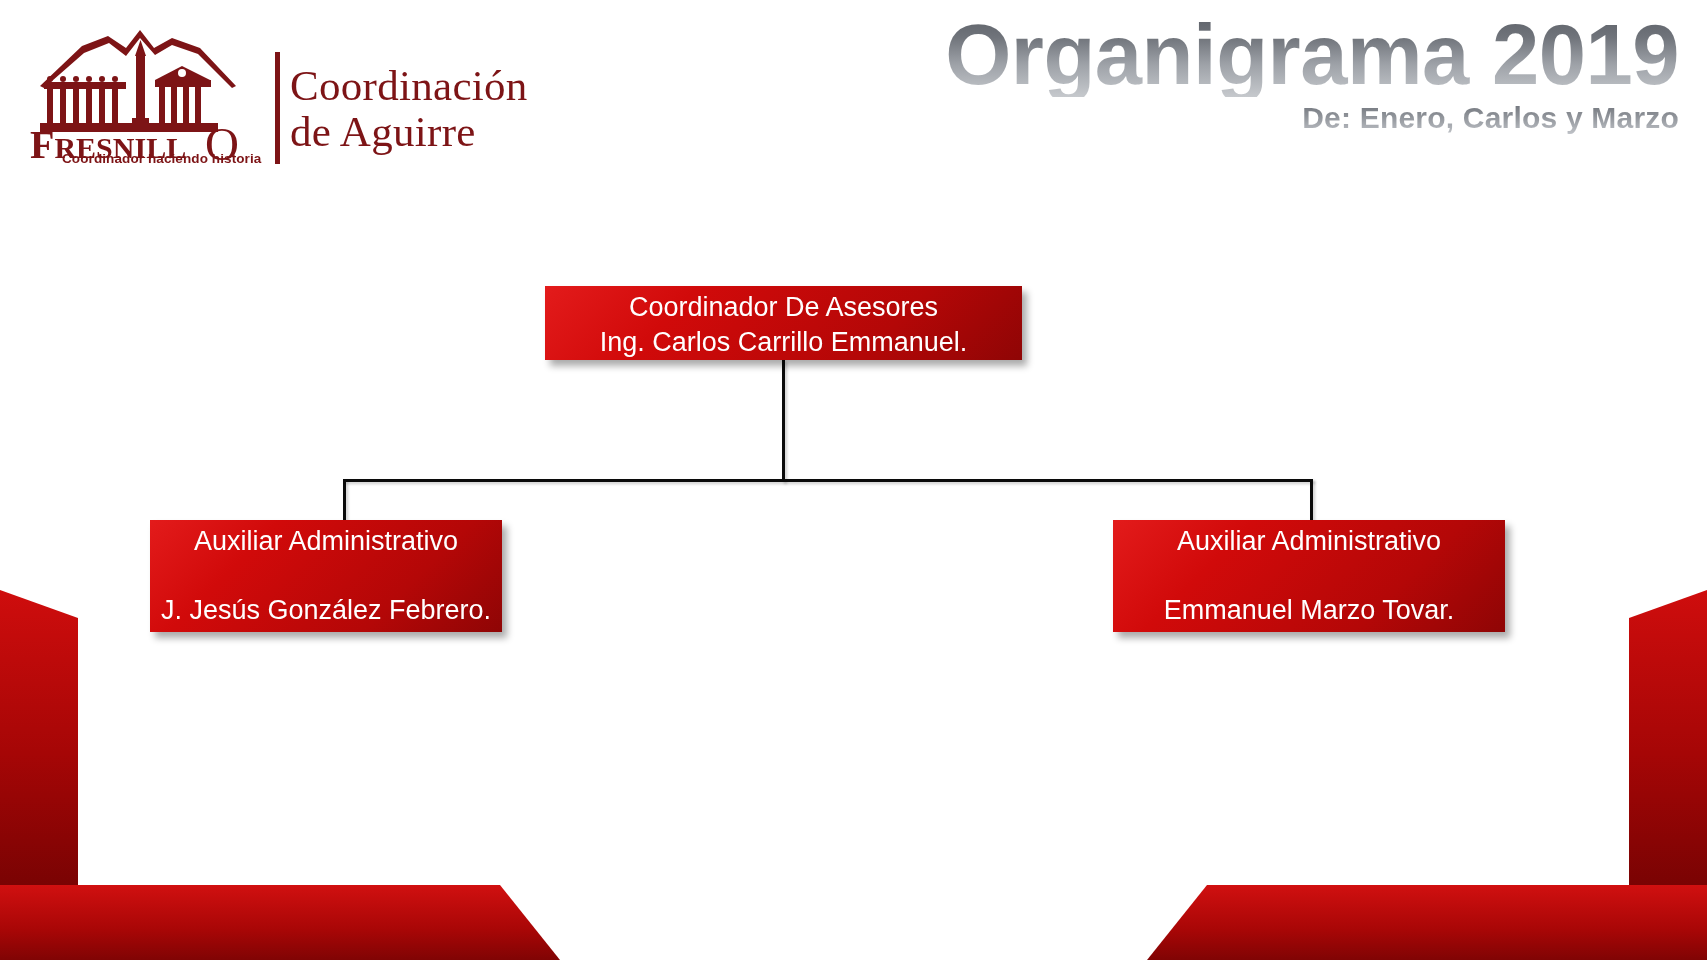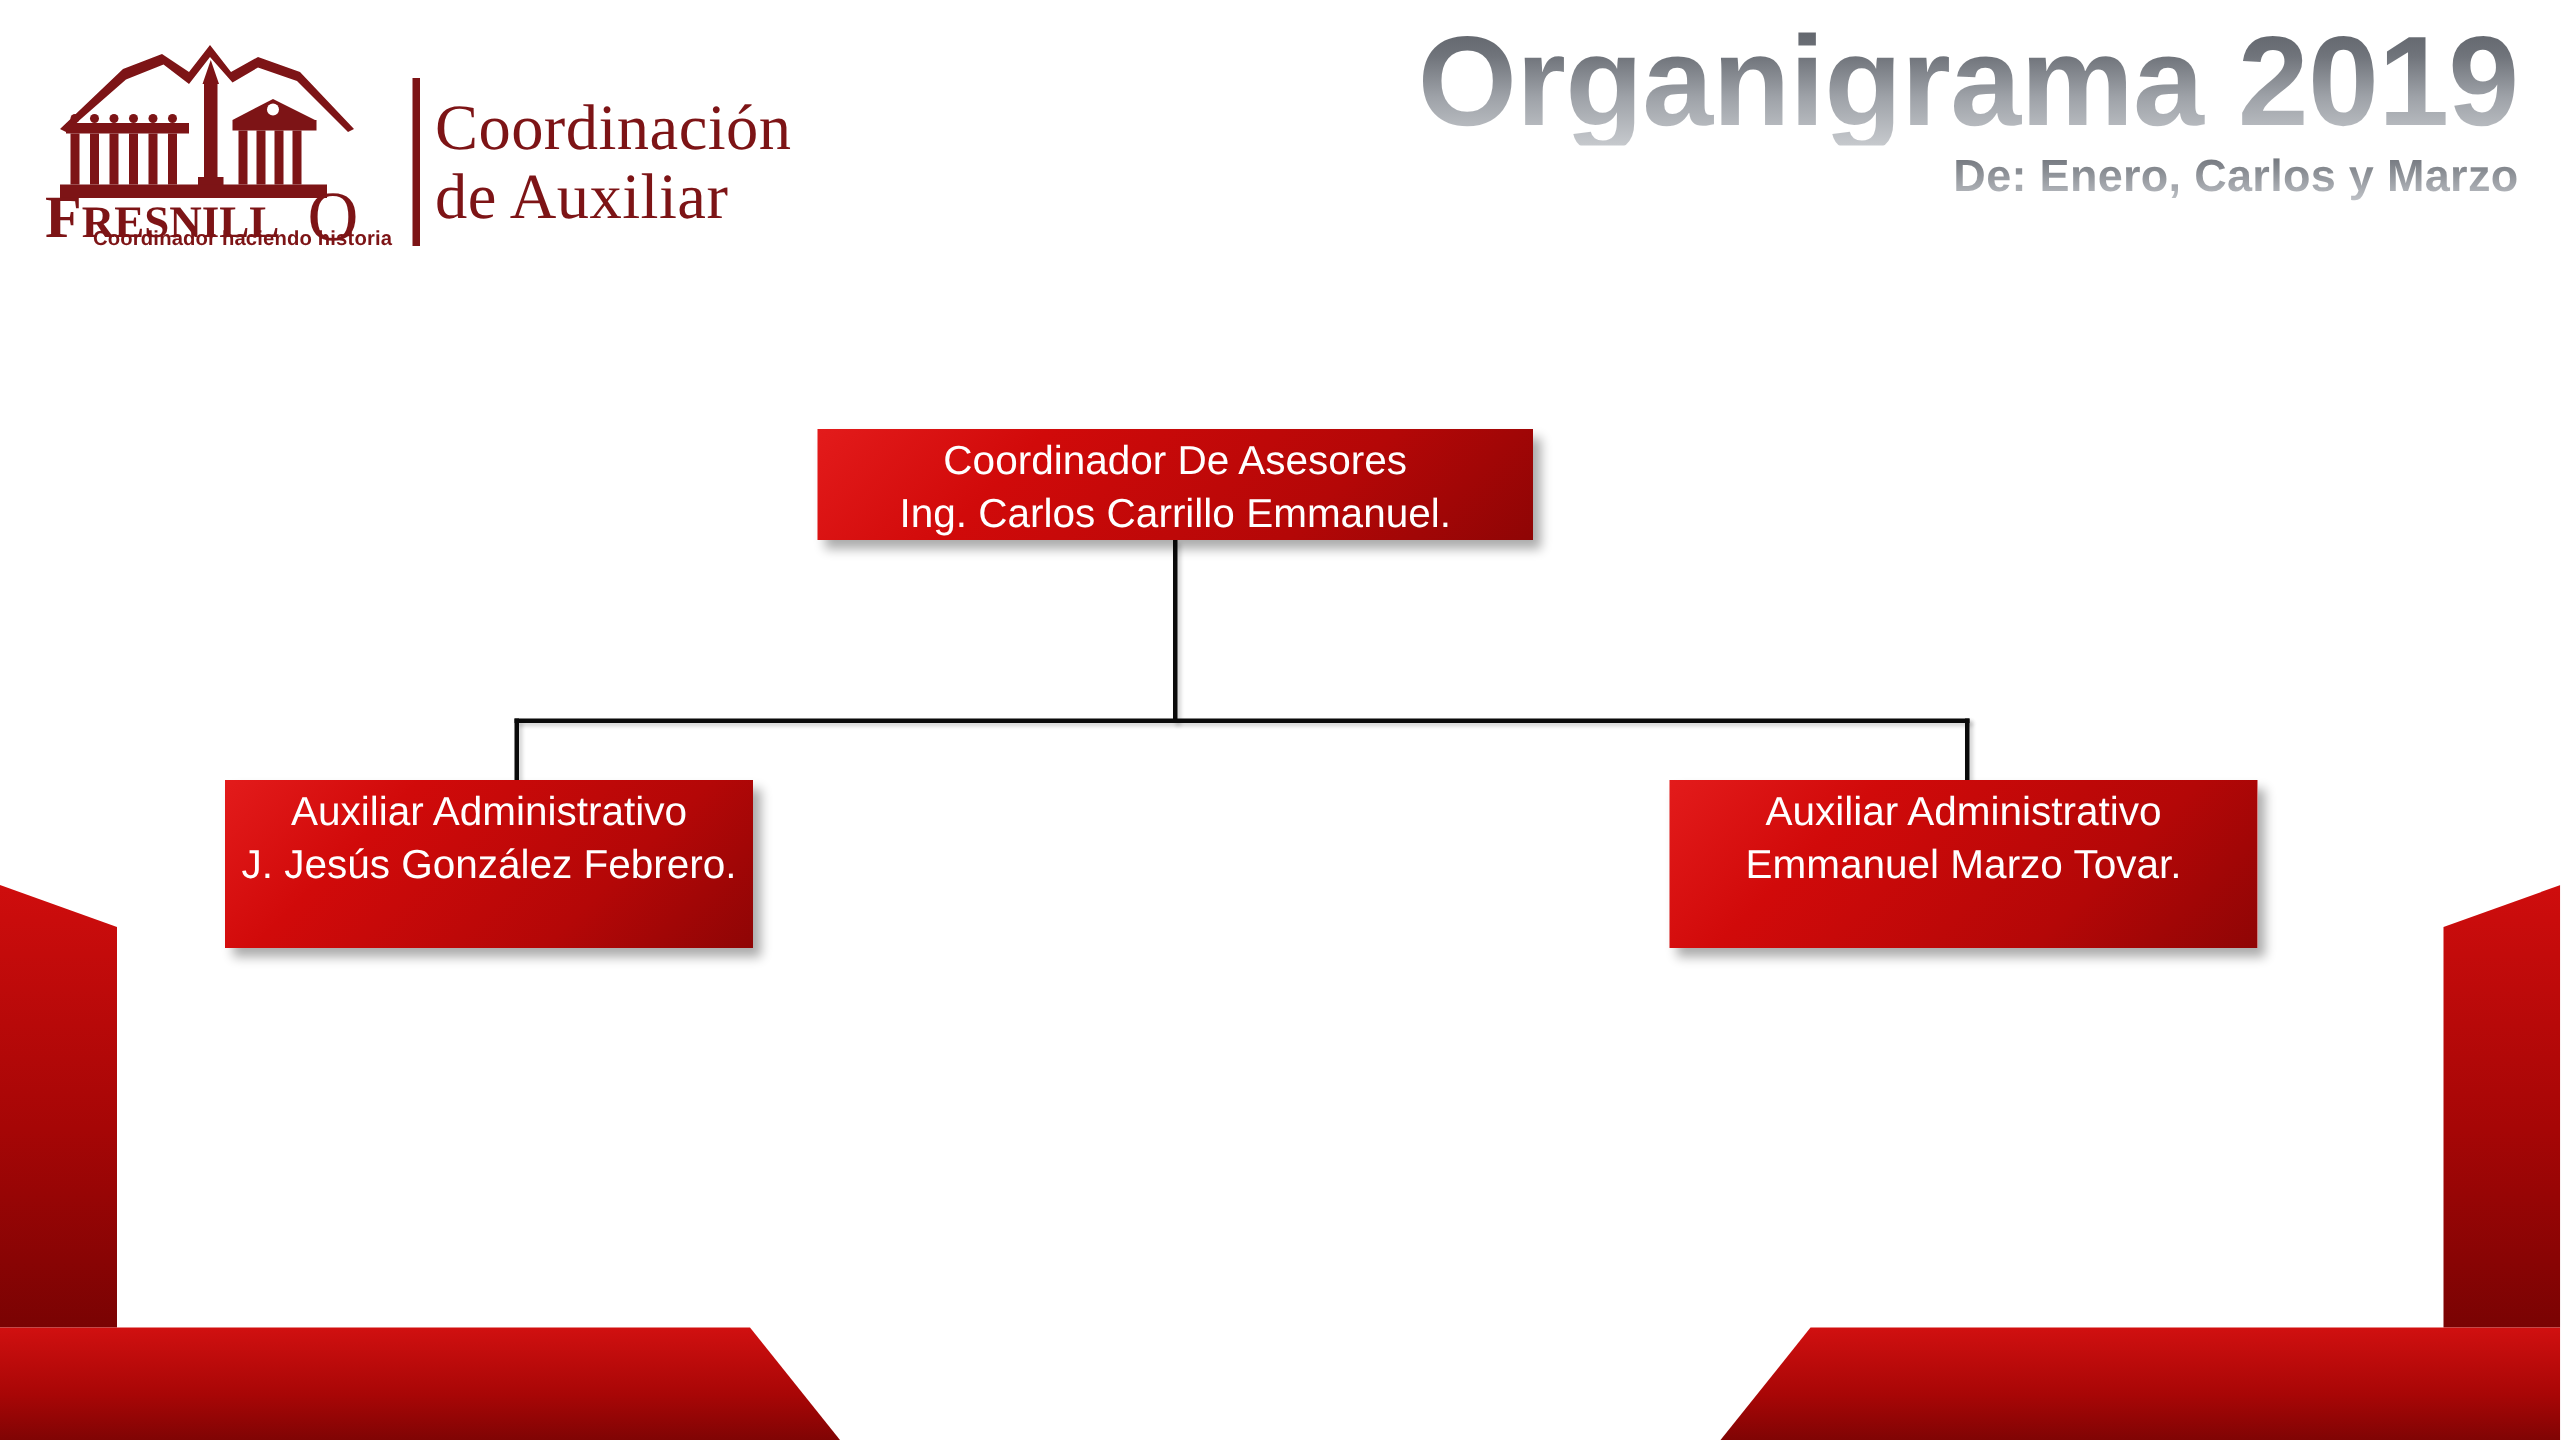--- a/index.html
+++ b/index.html
@@ -100,21 +100,21 @@
     height: 960px;
   }
   .node {
     position: absolute;
     background: linear-gradient(135deg, #e31b1b 0%, #d10a0a 28%, #b40707 70%, #8f0505 100%);
     box-shadow: 5px 6px 7px rgba(0,0,0,0.33);
     color: #ffffff;
     display: flex;
     flex-direction: column;
     align-items: center;
-    justify-content: flex-start;
+    justify-content: space-between;
     text-align: center;
     line-height: 1.30;
     font-size: 27px;
     box-sizing: border-box;
     padding: 4px 10px;
   }
   .node .line2 { white-space: nowrap; }
   .node .line1 { white-space: nowrap; }
 
   #node-root  { left: 545px;  top: 286px; width: 477px; height: 74px; }
@@ -219,21 +219,21 @@
         <text x="183" y="142" font-family="Liberation Serif, serif" font-size="47" font-weight="normal" fill="#7d1416">O</text>
       </svg>
       <div style="position:absolute; left:40px; top:133px; font-family:'Liberation Sans',sans-serif;
                   font-size:13.5px; font-weight:bold; color:#7d1416; letter-spacing:0.1px;">Coordinador haciendo historia</div>
     </div>
 
     <div id="logo-divider"></div>
 
     <div id="logo-text">
       <div>Coordinación</div>
-      <div>de Auxiliar</div>
+      <div>de Aguirre</div>
     </div>
   </div>
 
   <div id="title-block">
     <div id="main-title">Organigrama 2019</div>
     <div id="sub-title">De: Enero, Carlos y Marzo</div>
   </div>
 
   <div id="chart-layer">
 

